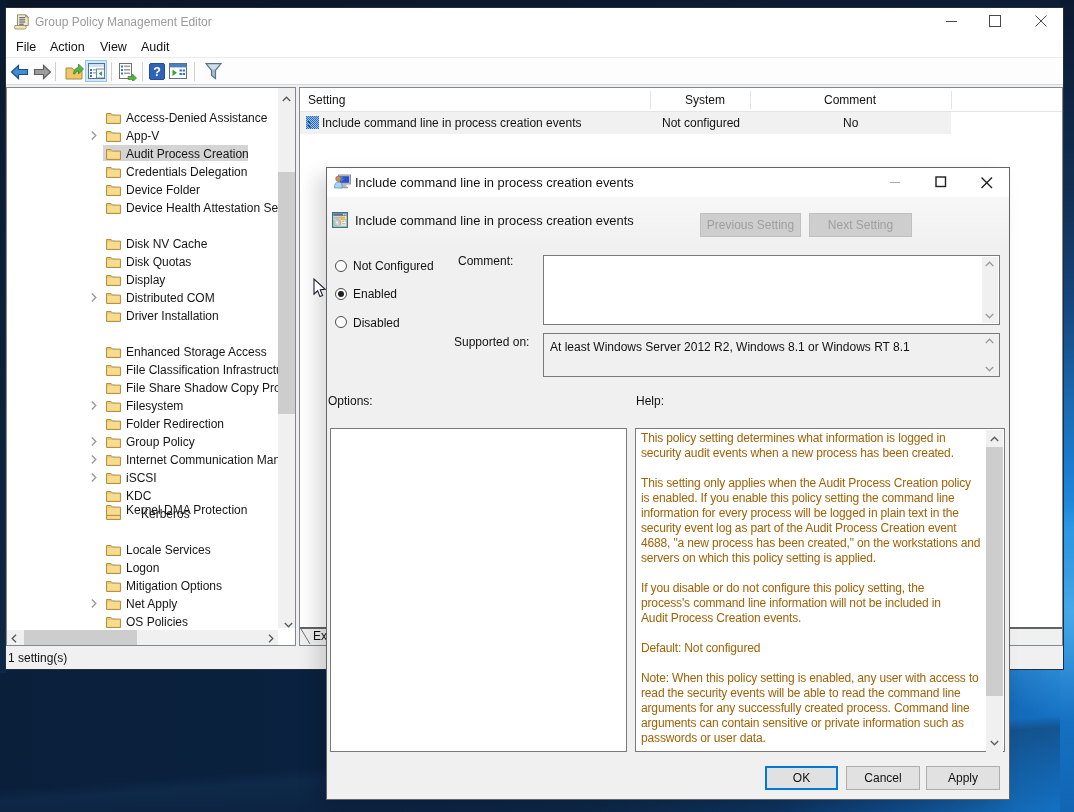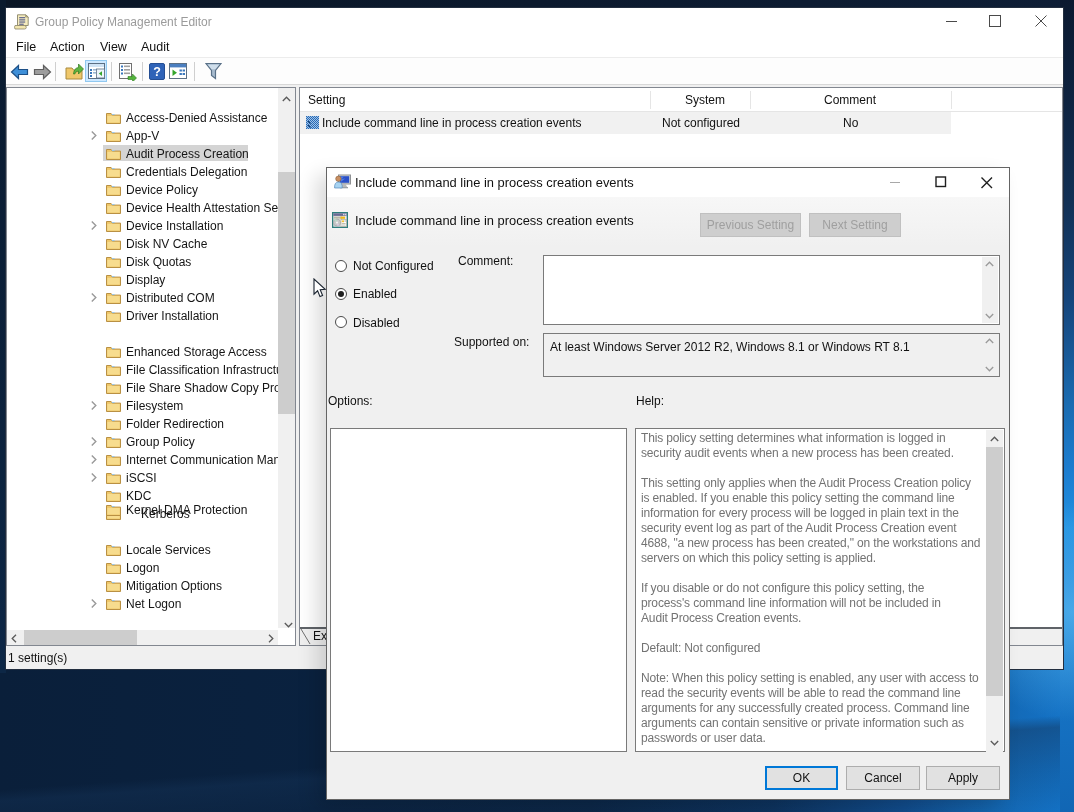--- a/index.html
+++ b/index.html
@@ -46,21 +46,21 @@
   #dtitle .txt{position:absolute;left:28px;top:7px;font-size:12.9px;color:#111;white-space:nowrap;}
   .box{position:absolute;background:#fff;border:1px solid #7a7a7a;box-sizing:border-box;}
   .sb17{position:absolute;right:1px;top:1px;width:16px;background:#f0f0f0;}
   .btn{position:absolute;background:#e1e1e1;border:1px solid #adadad;box-sizing:border-box;
        font-size:12px;color:#111;text-align:center;}
   .btn.dis{background:#cecece;border-color:#c0c0c0;color:#9f9f9f;}
   .btn.def{border:2px solid #0078d7;}
   .radio{position:absolute;width:12px;height:12px;border-radius:50%;background:#fff;border:1px solid #4a4a4a;box-sizing:border-box;}
   .radio .dot{position:absolute;left:2px;top:2px;width:6px;height:6px;border-radius:50%;background:#1f1f1f;}
   .lbl{position:absolute;font-size:12px;line-height:14px;color:#111;white-space:nowrap;}
-  #help-text{position:absolute;left:314px;top:263px;width:356px;font-size:12px;line-height:15px;color:#737373;letter-spacing:-0.15px;}
+  #help-text{position:absolute;left:314px;top:263px;width:356px;font-size:12px;line-height:15px;color:#a16207;letter-spacing:-0.15px;}
 </style>
 </head>
 <body>
 <div id="desk"></div>
 <div id="dbottom"></div>
 <div id="dtop"></div>
 <div id="dleft"></div>
 <div id="dright"></div>
 <div id="dflare"></div>
 
@@ -181,41 +181,30 @@
           <path d="M5.8 3.0 h2.8 v1.1 h-2.8 z" fill="#9cc7e8"></path>
         </svg>
         <span class="ttx" style="left:119px">Credentials Delegation</span>
       </div>
 <div class="trow" style="top:93px">
         <svg class="tfo" style="left:99px" width="15" height="13" viewBox="0 0 15 13">
           <path d="M0.5 2.5 h4.6 l1.2 1.6 h8.2 v8.4 h-14 z" fill="#efc76a" stroke="#b99043" stroke-width="1"></path>
           <path d="M1.3 4.9 h12.4 v6.6 h-12.4 z" fill="#f7dc8e"></path>
           <path d="M5.8 3.0 h2.8 v1.1 h-2.8 z" fill="#9cc7e8"></path>
         </svg>
-        <span class="ttx" style="left:119px">Device Policy</span>
+        <span class="ttx" style="left:119px">Device Folder</span>
       </div>
 <div class="trow" style="top:111px">
         <svg class="tfo" style="left:99px" width="15" height="13" viewBox="0 0 15 13">
           <path d="M0.5 2.5 h4.6 l1.2 1.6 h8.2 v8.4 h-14 z" fill="#efc76a" stroke="#b99043" stroke-width="1"></path>
           <path d="M1.3 4.9 h12.4 v6.6 h-12.4 z" fill="#f7dc8e"></path>
           <path d="M5.8 3.0 h2.8 v1.1 h-2.8 z" fill="#9cc7e8"></path>
         </svg>
         <span class="ttx" style="left:119px">Device Health Attestation Service</span>
       </div>
-<div class="trow" style="top:129px">
-        <svg class="tch" style="left:81px" width="11" height="11" viewBox="0 0 11 11">
-          <path d="M3.8 1.6 L7.8 5.5 L3.8 9.4" fill="none" stroke="#9a9a9a" stroke-width="1.4"></path>
-        </svg>
-        <svg class="tfo" style="left:99px" width="15" height="13" viewBox="0 0 15 13">
-          <path d="M0.5 2.5 h4.6 l1.2 1.6 h8.2 v8.4 h-14 z" fill="#efc76a" stroke="#b99043" stroke-width="1"></path>
-          <path d="M1.3 4.9 h12.4 v6.6 h-12.4 z" fill="#f7dc8e"></path>
-          <path d="M5.8 3.0 h2.8 v1.1 h-2.8 z" fill="#9cc7e8"></path>
-        </svg>
-        <span class="ttx" style="left:119px">Device Installation</span>
-      </div>
 <div class="trow" style="top:147px">
         <svg class="tfo" style="left:99px" width="15" height="13" viewBox="0 0 15 13">
           <path d="M0.5 2.5 h4.6 l1.2 1.6 h8.2 v8.4 h-14 z" fill="#efc76a" stroke="#b99043" stroke-width="1"></path>
           <path d="M1.3 4.9 h12.4 v6.6 h-12.4 z" fill="#f7dc8e"></path>
           <path d="M5.8 3.0 h2.8 v1.1 h-2.8 z" fill="#9cc7e8"></path>
         </svg>
         <span class="ttx" style="left:119px">Disk NV Cache</span>
       </div>
 <div class="trow" style="top:165px">
         <svg class="tfo" style="left:99px" width="15" height="13" viewBox="0 0 15 13">
@@ -378,21 +367,29 @@
       </div>
 <div class="trow" style="top:507px">
         <svg class="tch" style="left:81px" width="11" height="11" viewBox="0 0 11 11">
           <path d="M3.8 1.6 L7.8 5.5 L3.8 9.4" fill="none" stroke="#9a9a9a" stroke-width="1.4"></path>
         </svg>
         <svg class="tfo" style="left:99px" width="15" height="13" viewBox="0 0 15 13">
           <path d="M0.5 2.5 h4.6 l1.2 1.6 h8.2 v8.4 h-14 z" fill="#efc76a" stroke="#b99043" stroke-width="1"></path>
           <path d="M1.3 4.9 h12.4 v6.6 h-12.4 z" fill="#f7dc8e"></path>
           <path d="M5.8 3.0 h2.8 v1.1 h-2.8 z" fill="#9cc7e8"></path>
         </svg>
-        <span class="ttx" style="left:119px">Net Logon</span>
+        <span class="ttx" style="left:119px">Net Apply</span>
+      </div>
+<div class="trow" style="top:525px">
+        <svg class="tfo" style="left:99px" width="15" height="13" viewBox="0 0 15 13">
+          <path d="M0.5 2.5 h4.6 l1.2 1.6 h8.2 v8.4 h-14 z" fill="#efc76a" stroke="#b99043" stroke-width="1"></path>
+          <path d="M1.3 4.9 h12.4 v6.6 h-12.4 z" fill="#f7dc8e"></path>
+          <path d="M5.8 3.0 h2.8 v1.1 h-2.8 z" fill="#9cc7e8"></path>
+        </svg>
+        <span class="ttx" style="left:119px">OS Policies</span>
       </div>
     <div id="vsb">
       <svg class="abs" style="left:4px;top:8px" width="9" height="6" viewBox="0 0 9 6">
           <path d="M0.8 5 L4.5 1.2 L8.2 5" fill="none" stroke="#5a5a5a" stroke-width="1.3"></path>
         </svg>
       <div class="thumb"></div>
     </div>
     <svg class="abs" style="left:277px;bottom:17px" width="9" height="6" viewBox="0 0 9 6">
         <path d="M0.8 1 L4.5 4.8 L8.2 1" fill="none" stroke="#5a5a5a" stroke-width="1.3"></path>
       </svg>
@@ -476,21 +473,21 @@
     <path d="M2.2 8.6 a3.6 3.6 0 0 1 2 -1.5 l0.6 2.4 z" fill="#b8e0c8"></path>
     <path d="M7.6 12.8 a3.6 3.6 0 0 1 -2.2 1.3 l-0.2 -2.4 z" fill="#e0c8e8"></path>
     <rect x="9" y="7.6" width="5.4" height="6.8" fill="#fff" stroke="#a0a090" stroke-width="0.6"></rect>
     <rect x="9.8" y="8.4" width="2.2" height="1.8" fill="#f0c030"></rect>
     <rect x="12.4" y="8.6" width="1.6" height="0.8" fill="#909090"></rect>
     <rect x="9.8" y="11" width="3.8" height="0.8" fill="#b0b0a0"></rect>
     <rect x="9.8" y="12.6" width="3.8" height="0.8" fill="#b0b0a0"></rect>
   </svg>
   <span class="lbl" style="left:28px;top:46px;font-size:12.9px">Include command line in process creation events</span>
   <div class="btn dis" style="left:373px;top:45px;width:101px;height:24px;line-height:22px">Previous Setting</div>
-  <div class="btn dis" style="left:482px;top:45px;width:92px;height:24px;line-height:22px">Next Setting</div>
+  <div class="btn dis" style="left:482px;top:45px;width:103px;height:24px;line-height:22px">Next Setting</div>
   <div class="radio" style="left:8px;top:92px"></div>
     <span class="lbl" style="left:26px;top:91px">Not Configured</span>
   <div class="radio" style="left:8px;top:120px">
       <div class="dot"></div>
     </div>
     <span class="lbl" style="left:26px;top:119px">Enabled</span>
   <div class="radio" style="left:8px;top:148px"></div>
     <span class="lbl" style="left:26px;top:148px">Disabled</span>
   <span class="lbl" style="left:131px;top:86px">Comment:</span>
   <div class="box" style="left:216px;top:87px;width:457px;height:70px">

